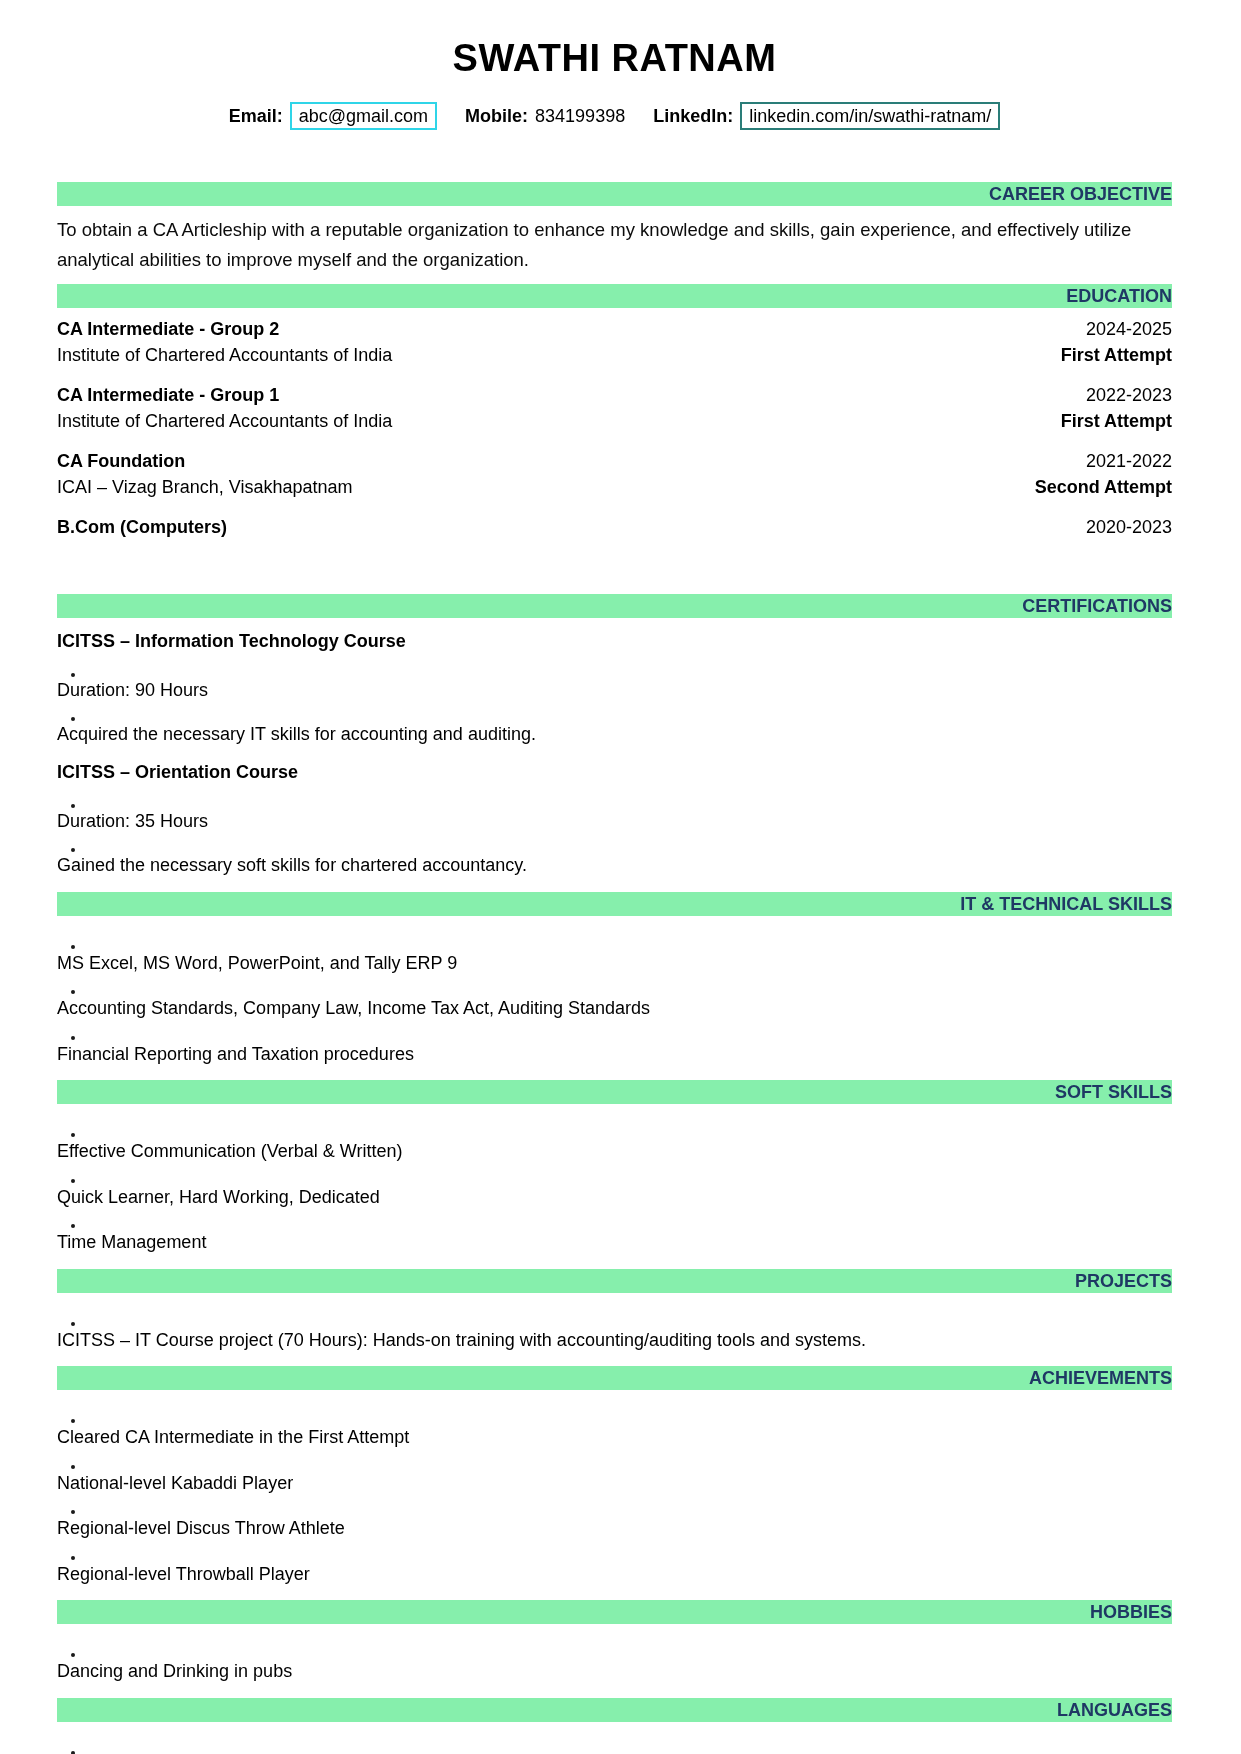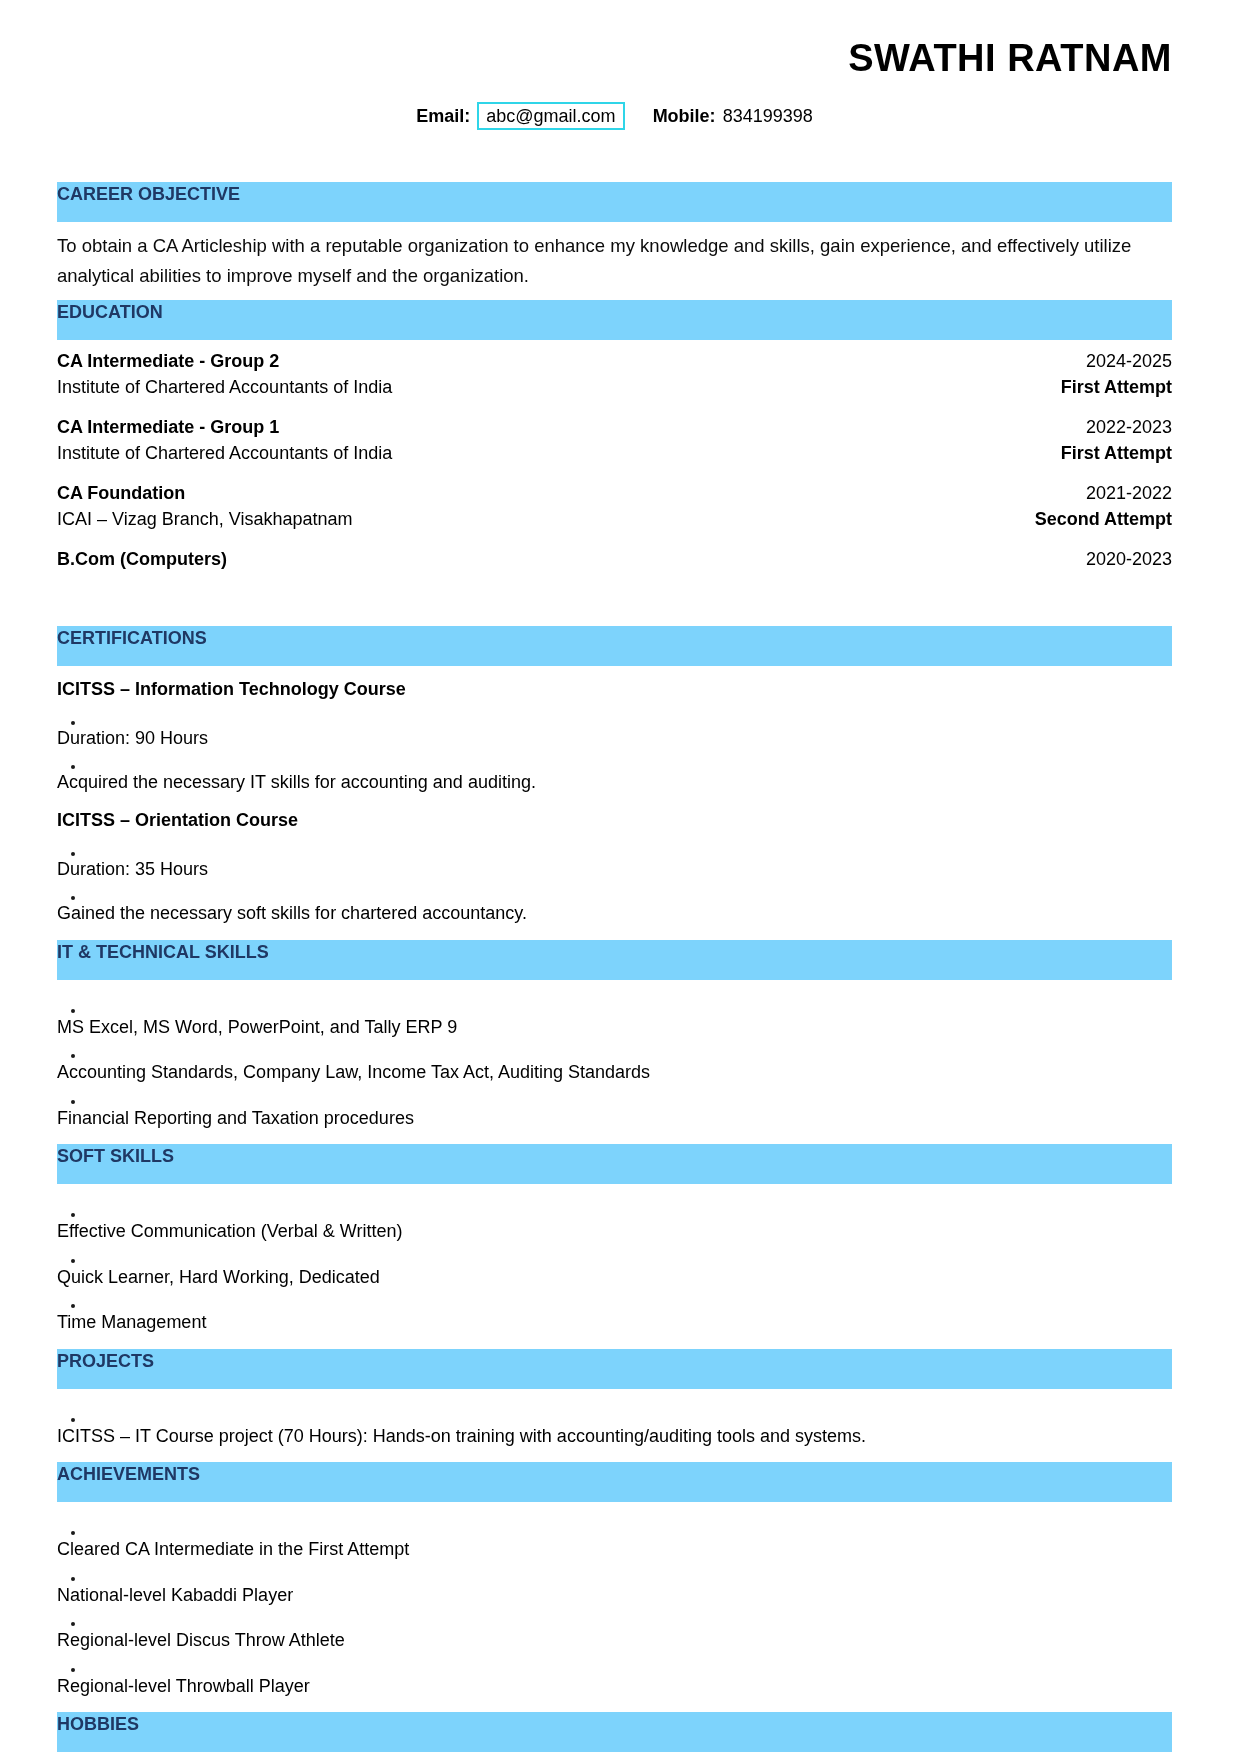--- a/index.html
+++ b/index.html
@@ -5,35 +5,35 @@
   * { margin:0; padding:0; box-sizing:border-box; }
   html,body { background:#ffffff; }
   body {
     width:1241px; height:1754px;
     font-family:"Liberation Sans", sans-serif;
     color:#000; position:relative; overflow:hidden;
   }
   .page { padding:32px 69px 0 57px; }
 
   .name {
-    text-align:right; font-size:38px; font-weight:700;
+    text-align:center; font-size:38px; font-weight:700;
     line-height:44px; margin-top:4px; letter-spacing:0.5px; color:#000;
   }
   .contact {
     margin-top:22px; display:flex; justify-content:center; align-items:center;
     gap:28px; font-size:18px; line-height:22px;
   }
   .contact .label { font-weight:700; margin-right:7px; }
   .box { display:inline-block; border:2px solid; padding:1px 7px; }
   .email-box { border-color:#2fd5e8; }
   .linkedin-box { border-color:#2a7d78; }
 
   .section-bar {
-    background:#7dd3fc; color:#1f3864; font-weight:700; font-size:18px;
-    text-align:left; height:40px; line-height:24px; margin-top:12px;
+    background:#86efac; color:#1f3864; font-weight:700; font-size:18px;
+    text-align:right; height:24px; line-height:24px; margin-top:12px;
   }
   .mt-first { margin-top:52px; }
   .mt-edu { margin-top:10px; }
   .gap-lg { margin-top:53px; }
 
   .objective { margin-top:9px; font-size:18.5px; line-height:29.5px; color:#0b0b0b; }
 
   .edu-list { margin-top:9px; }
   .edu-entry { margin-bottom:15px; }
   .edu-row { display:flex; justify-content:space-between; line-height:25.5px; font-size:18px; }
@@ -61,20 +61,23 @@
 
   <h1 class="name">SWATHI RATNAM</h1>
 
   <div class="contact">
     <span class="contact-item">
       <span class="label">Email:</span><span class="box email-box">abc@gmail.com</span>
     </span>
     <span class="contact-item">
       <span class="label">Mobile:</span><span>834199398</span>
     </span>
+    <span class="contact-item">
+      <span class="label">LinkedIn:</span><span class="box linkedin-box">linkedin.com/in/swathi-ratnam/</span>
+    </span>
   </div>
 
   <div class="section-bar mt-first">CAREER OBJECTIVE</div>
   <p class="objective">To obtain a CA Articleship with a reputable organization to enhance my knowledge and skills, gain experience, and effectively utilize analytical abilities to improve myself and the organization.</p>
 
   <div class="section-bar mt-edu">EDUCATION</div>
   <div class="edu-list">
       <div class="edu-entry">
       <div class="edu-row">
         <span class="edu-degree">CA Intermediate - Group 2</span>

